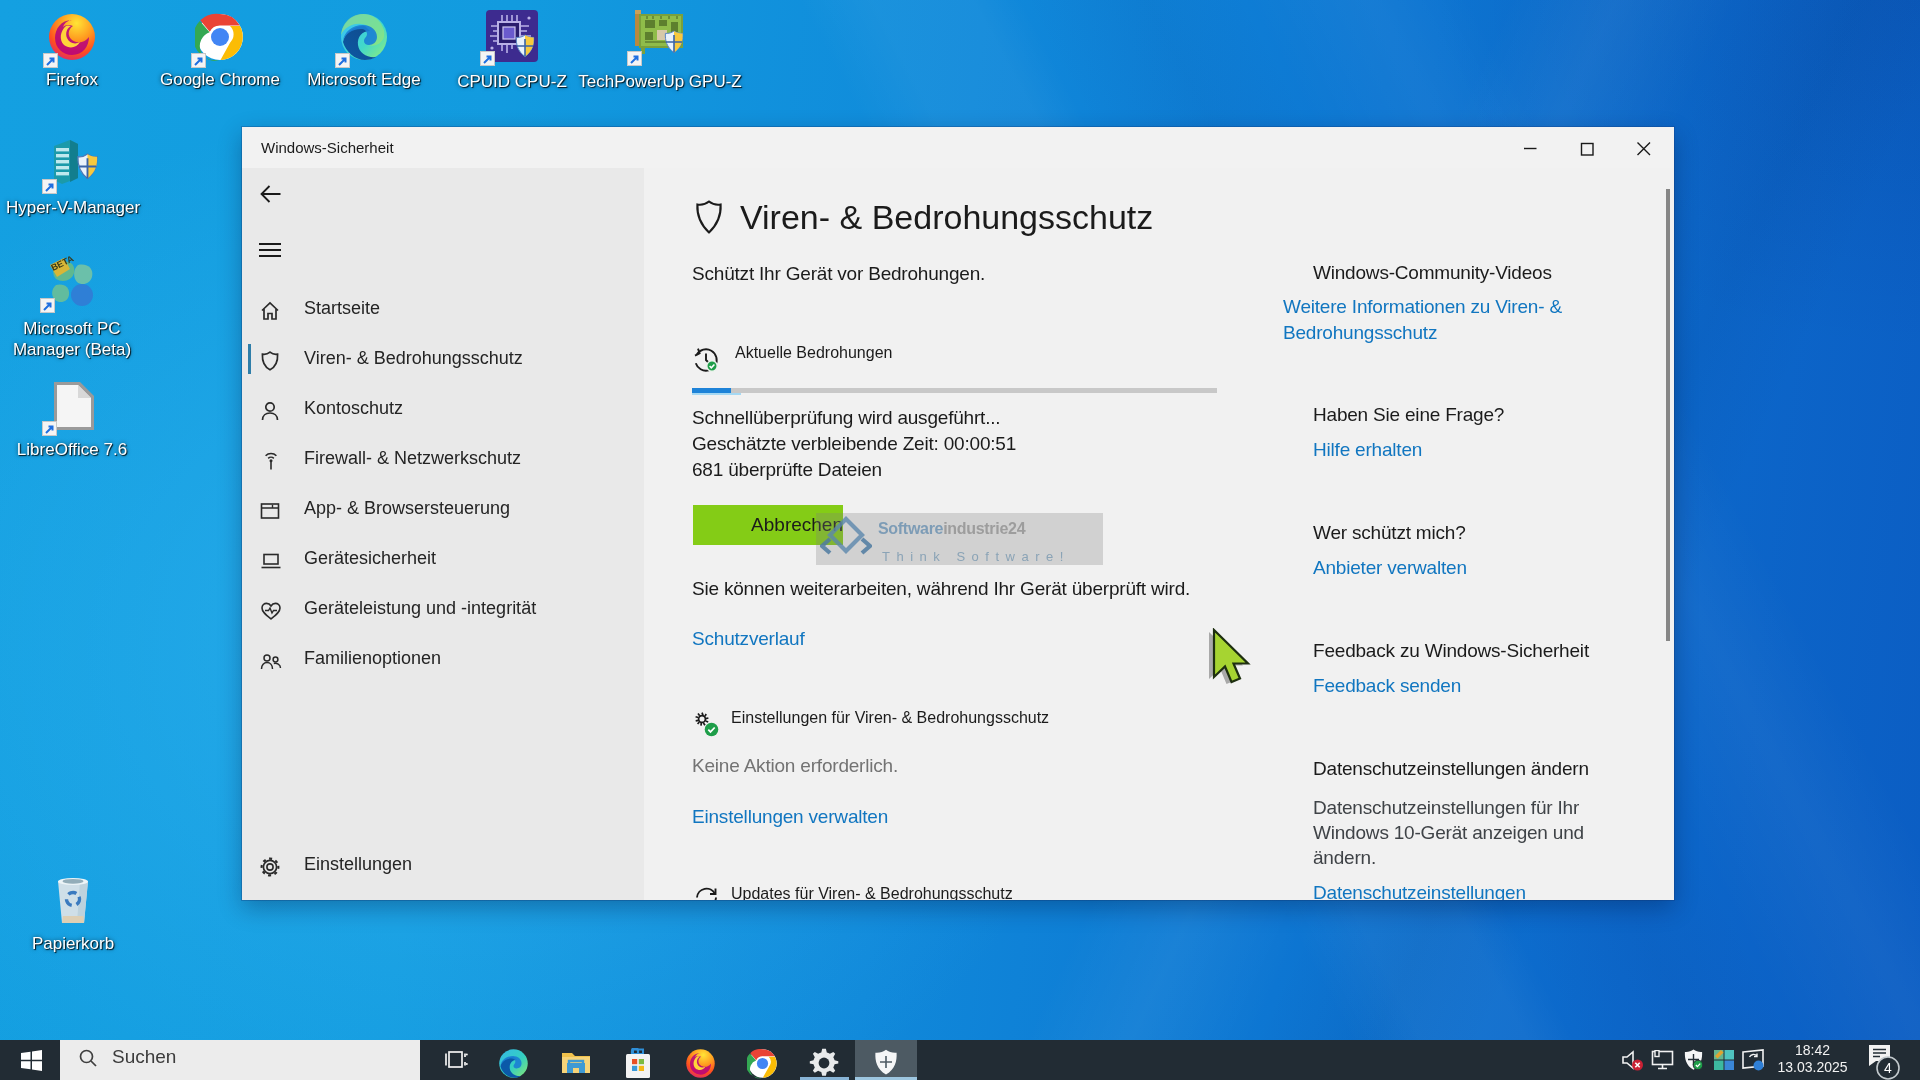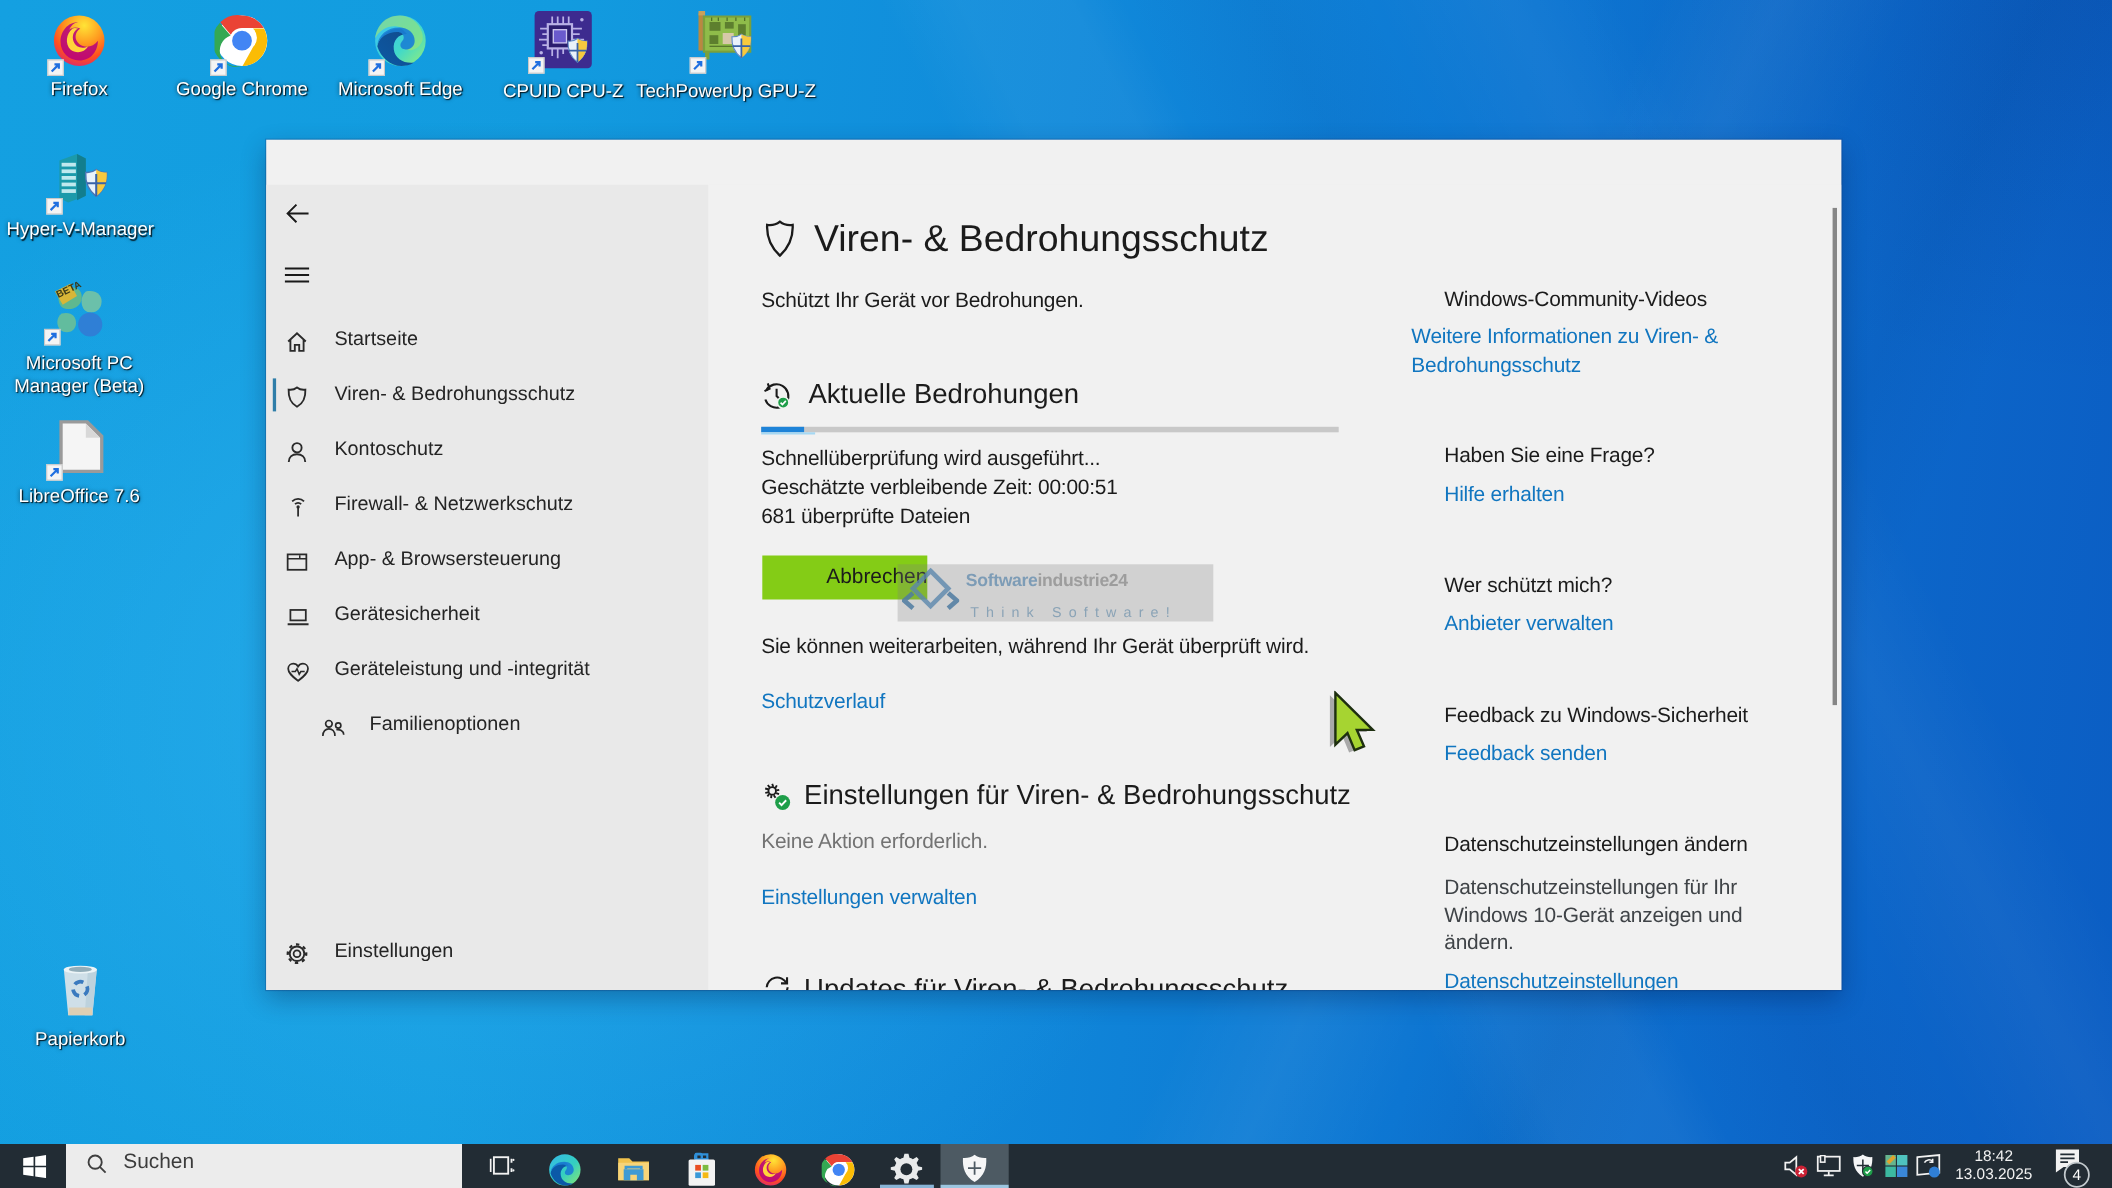--- a/index.html
+++ b/index.html
@@ -27,21 +27,21 @@
   #titlebar { position:absolute; left:0; top:0; width:100%; height:41px; background:#f2f2f2; }
   #titlebar .t { position:absolute; left:19px; top:12px; font-size:15px; color:#1b1b1b; }
   #sidebar { position:absolute; left:0; top:41px; width:402px; height:732px; background:#e9e9e9; }
   .navrow { position:absolute; left:0; width:402px; height:50px; }
   .navrow .ntxt { position:absolute; left:62px; top:12px; font-size:18px; color:#242424; }
   .navrow svg { position:absolute; left:17px; top:14px; }
   #accent { position:absolute; left:6px; top:176px; width:3px; height:30px; background:#2f7ea9; }
   #content { position:absolute; left:402px; top:41px; right:0; bottom:0; background:#f1f1f1; }
   .blk { position:absolute; color:#1b1b1b; }
   .link { color:#1176c0; }
-  .h27 { font-size:25px; }
+  .h27 { font-size:16px; }
   .t17 { font-size:19px; line-height:26px; letter-spacing:-0.2px; }
   .t18 { font-size:19px; line-height:26px; letter-spacing:-0.2px; }
 </style>
 </head>
 <body>
 <div id="screen">
 
   <div class="beam" style="left:900px; top:0; width:1020px; height:1080px;
      background:linear-gradient(115deg, rgba(255,255,255,0) 40%, rgba(255,255,255,0.05) 47%, rgba(255,255,255,0) 55%, rgba(0,30,90,0.06) 63%, rgba(255,255,255,0) 70%);"></div>
   <div class="beam" style="left:0; top:0; width:1920px; height:1080px;
@@ -228,20 +228,28 @@
         <ellipse cx="23" cy="9.3" rx="10.5" ry="2.4" fill="#93adb9"></ellipse>
         <circle cx="23" cy="27" r="6.5" fill="none" stroke="#3a7abf" stroke-width="3.4" stroke-dasharray="8.5 5" transform="rotate(-20 23 27)"></circle>
       </svg>
       </span>
       <span class="lbl">Papierkorb</span>
     </div>
   </div>
   </div>
 
   <div id="win">
+    <div id="titlebar">
+      <span class="t">Windows-Sicherheit</span>
+      <svg class="abs" style="right:10px; top:0;" width="170" height="41" viewBox="0 0 170 41">
+        <line x1="30" y1="21.5" x2="42.5" y2="21.5" stroke="#1a1a1a" stroke-width="1.4"></line>
+        <rect x="87.5" y="16.5" width="11.5" height="11.5" fill="none" stroke="#1a1a1a" stroke-width="1.4"></rect>
+        <path d="M143.5 15.5 L156 28 M156 15.5 L143.5 28" stroke="#1a1a1a" stroke-width="1.4"></path>
+      </svg>
+    </div>
     <div id="sidebar">
       <div id="accent"></div>
 
       <svg class="abs" style="left:17px; top:16px;" width="24" height="20" viewBox="0 0 24 20">
         <path d="M2.5 10 H21.5 M10.5 2 L2.5 10 L10.5 18" fill="none" stroke="#1a1a1a" stroke-width="1.8"></path>
       </svg>
 
       <svg class="abs" style="left:16px; top:74px;" width="24" height="16" viewBox="0 0 24 16">
         <path d="M1 2 H23 M1 8 H23 M1 14 H23" stroke="#1a1a1a" stroke-width="1.8"></path>
       </svg>
@@ -288,21 +296,21 @@
           </svg>
           <span class="ntxt">Gerätesicherheit</span>
         </div>
         <div class="navrow" style="top:418px;">
           <svg width="24" height="22" viewBox="0 0 24 22">
             <path d="M12 19 C7 15 3 12 3 8 C3 5.2 5.2 3.4 7.6 3.4 C9.4 3.4 11 4.4 12 6 C13 4.4 14.6 3.4 16.4 3.4 C18.8 3.4 21 5.2 21 8 C21 12 17 15 12 19 Z" fill="none" stroke="#2a2a2a" stroke-width="1.6"></path>
             <path d="M6 10.5 H9.5 L11 8 L13 13 L14.5 10.5 H18" fill="none" stroke="#2a2a2a" stroke-width="1.4"></path>
           </svg>
           <span class="ntxt">Geräteleistung und -integrität</span>
         </div>
-        <div class="navrow" style="top:468px;margin-left:32px;">
+        <div class="navrow" style="top:468px;">
           <svg width="24" height="22" viewBox="0 0 24 22">
             <circle cx="8" cy="8" r="3" fill="none" stroke="#2a2a2a" stroke-width="1.5"></circle>
             <circle cx="16.5" cy="9.5" r="2.4" fill="none" stroke="#2a2a2a" stroke-width="1.5"></circle>
             <path d="M2.5 19 C2.5 14.8 5 12.6 8 12.6 C11 12.6 13.5 14.8 13.5 19 M14.8 13.4 C17.8 12.8 21.5 14.4 21.5 18" fill="none" stroke="#2a2a2a" stroke-width="1.5"></path>
           </svg>
           <span class="ntxt">Familienoptionen</span>
         </div>
         <div class="navrow" style="top:674px;">
           <svg width="22" height="22" viewBox="0 0 22 22">
             <circle cx="11" cy="11" r="3.1" fill="none" stroke="#2a2a2a" stroke-width="1.6"></circle>

